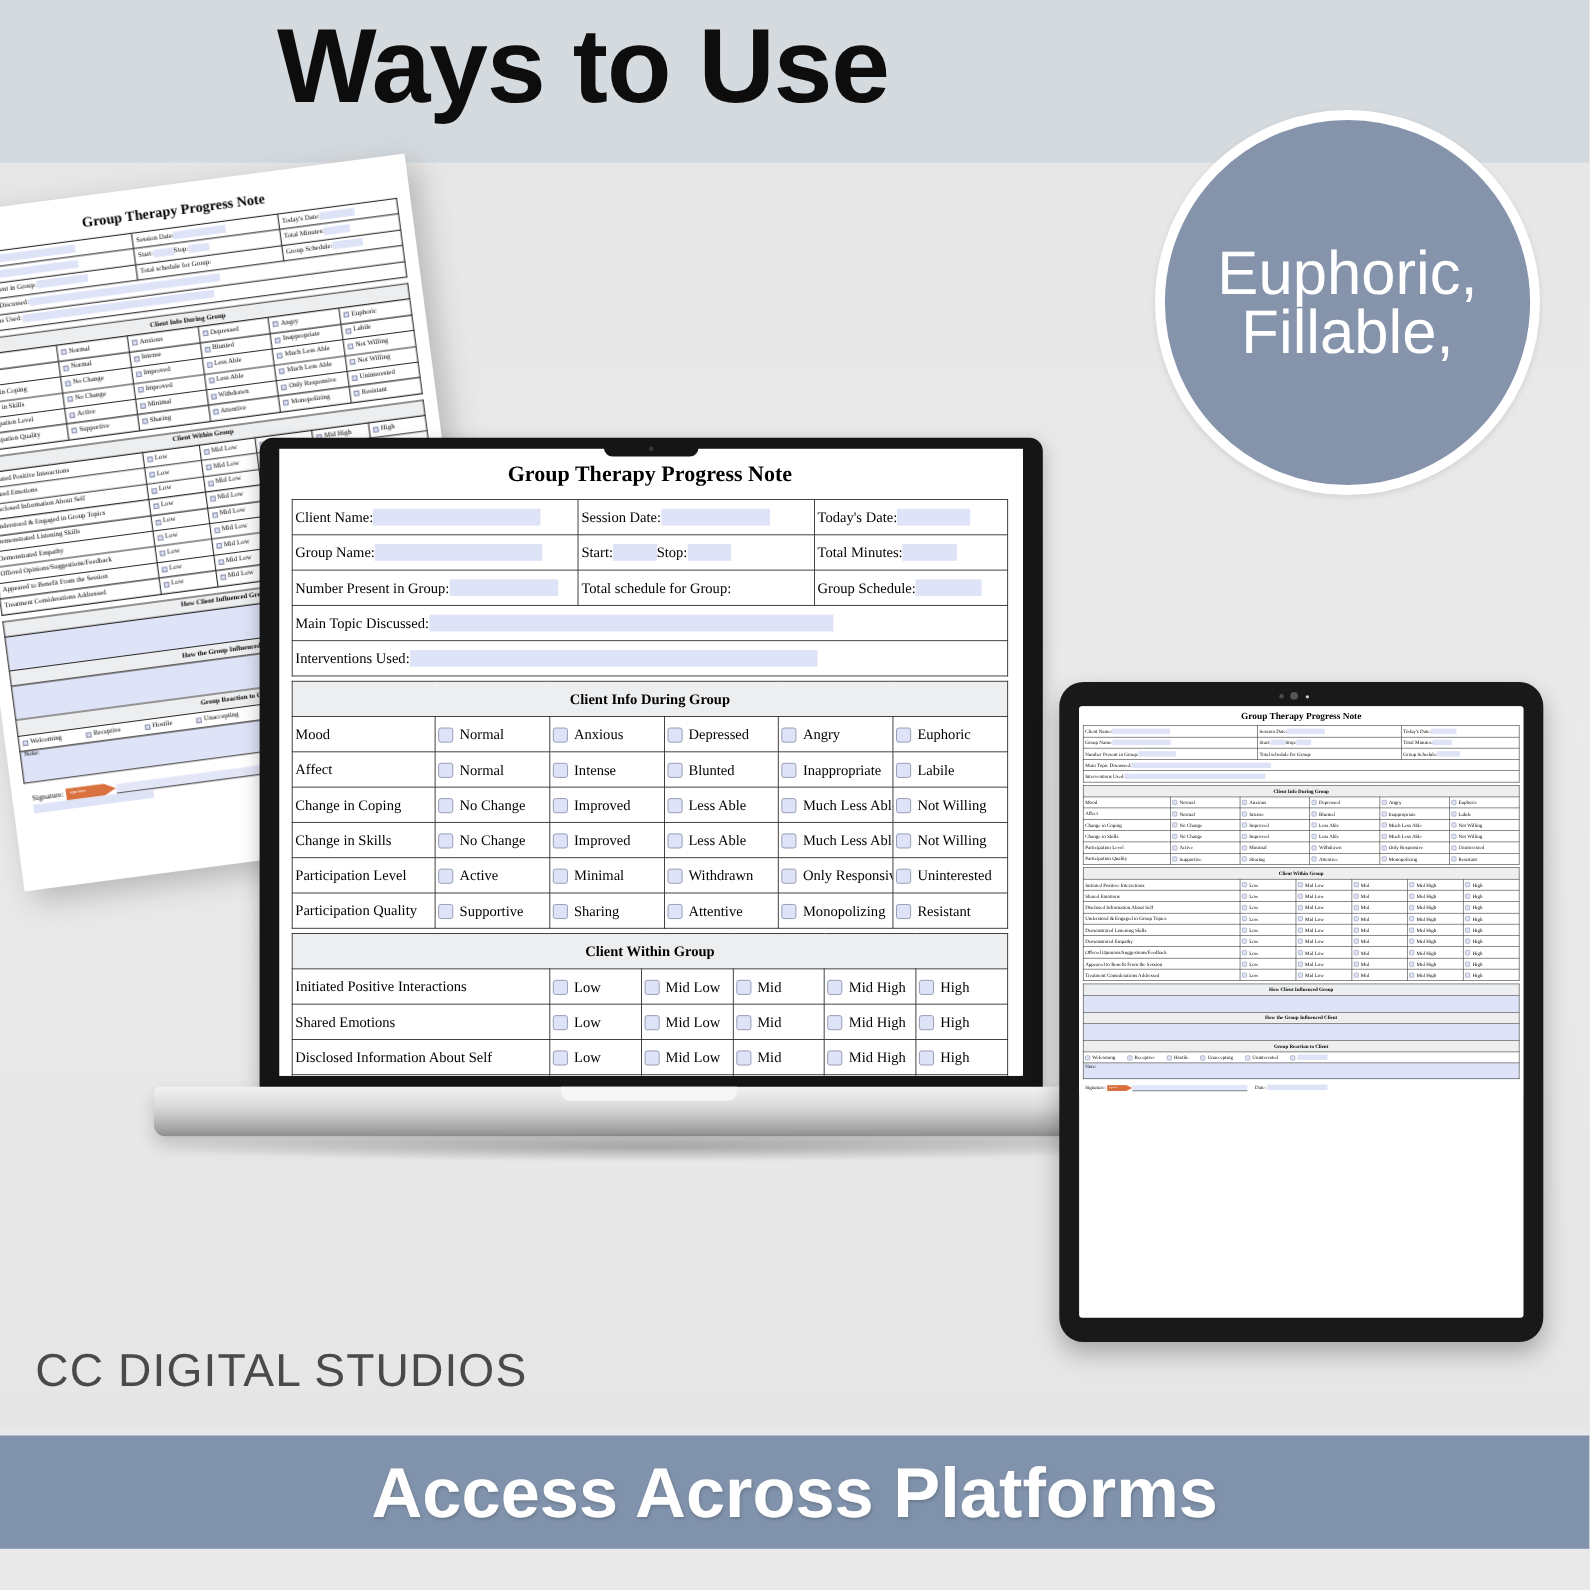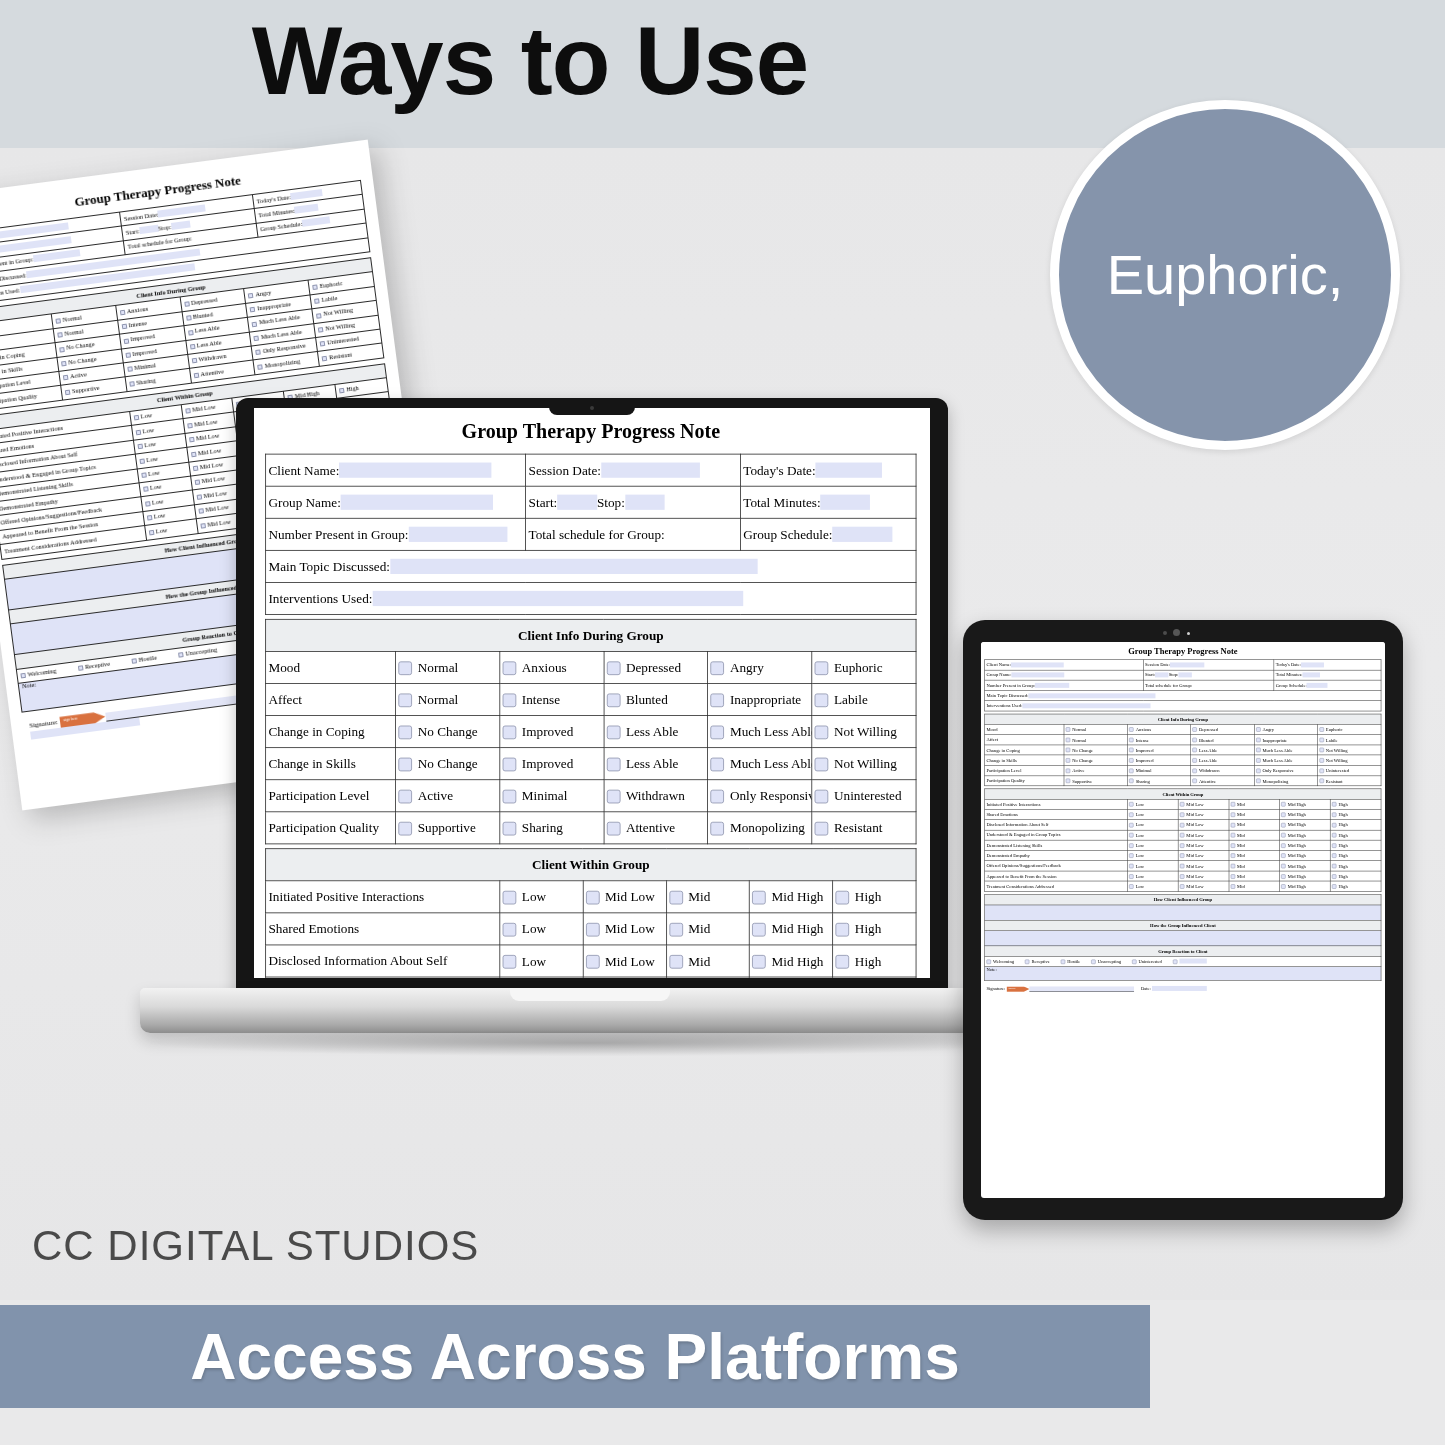--- a/index.html
+++ b/index.html
@@ -26,21 +26,21 @@
     position:absolute;left:1050px;top:100px;width:350px;height:350px;border-radius:50%;
     background:#8594ab;border:9px solid #ffffff;box-sizing:border-box;
     display:flex;align-items:center;justify-content:center;flex-direction:column;
     box-shadow:0 2px 6px rgba(0,0,0,.10);
   }
   #badge .bl{color:#fff;font-size:56px;line-height:0.96;text-align:center;
     font-family:"Liberation Sans", sans-serif;font-weight:400;white-space:nowrap;}
 
   
   #brand{position:absolute;left:32px;top:1222px;font-size:42px;color:#4a4a4a;letter-spacing:1px;}
-  #banner{position:absolute;left:0;top:1305px;width:1150px;height:103px;background:#8193ac;
+  #banner{position:absolute;left:0;top:1305px;width:1445px;height:103px;background:#8193ac;
     display:flex;align-items:center;justify-content:center;}
   #banner span{color:#fff;font-size:64px;font-weight:bold;letter-spacing:0px;
     text-shadow:1px 2px 3px rgba(0,0,0,.18);}
 
   
   .form{background:#fff;color:#000;font-family:"Liberation Serif", serif;box-sizing:border-box;}
   .form .ftitle{text-align:center;font-weight:bold;font-family:"Liberation Serif",serif;}
   .tbl{width:100%;border-collapse:collapse;table-layout:fixed;}
   .tbl td{border:1px solid #2a2a2a;padding:0 3px;vertical-align:middle;white-space:nowrap;overflow:hidden;}
   .sechdr{background:#eceef0;text-align:center;font-weight:bold;}
@@ -109,20 +109,21 @@
 <body>
 
 <div id="header-band"></div>
 <div id="body-band"></div>
 <div id="footer-white"></div>
 
 <div id="page-title">Ways to Use</div>
 
 <div id="badge">
   <div class="bl">Euphoric,</div>
+  <div class="bl">Fillable,</div>
 </div>
 
 <div id="paper-wrap">
   <div id="paper" class="form">
     <div class="ftitle">Group Therapy Progress Note</div>
     <div id="paper-body">
         <table class="tbl">
           <colgroup>
             <col style="width:40%">
             <col style="width:33%">

